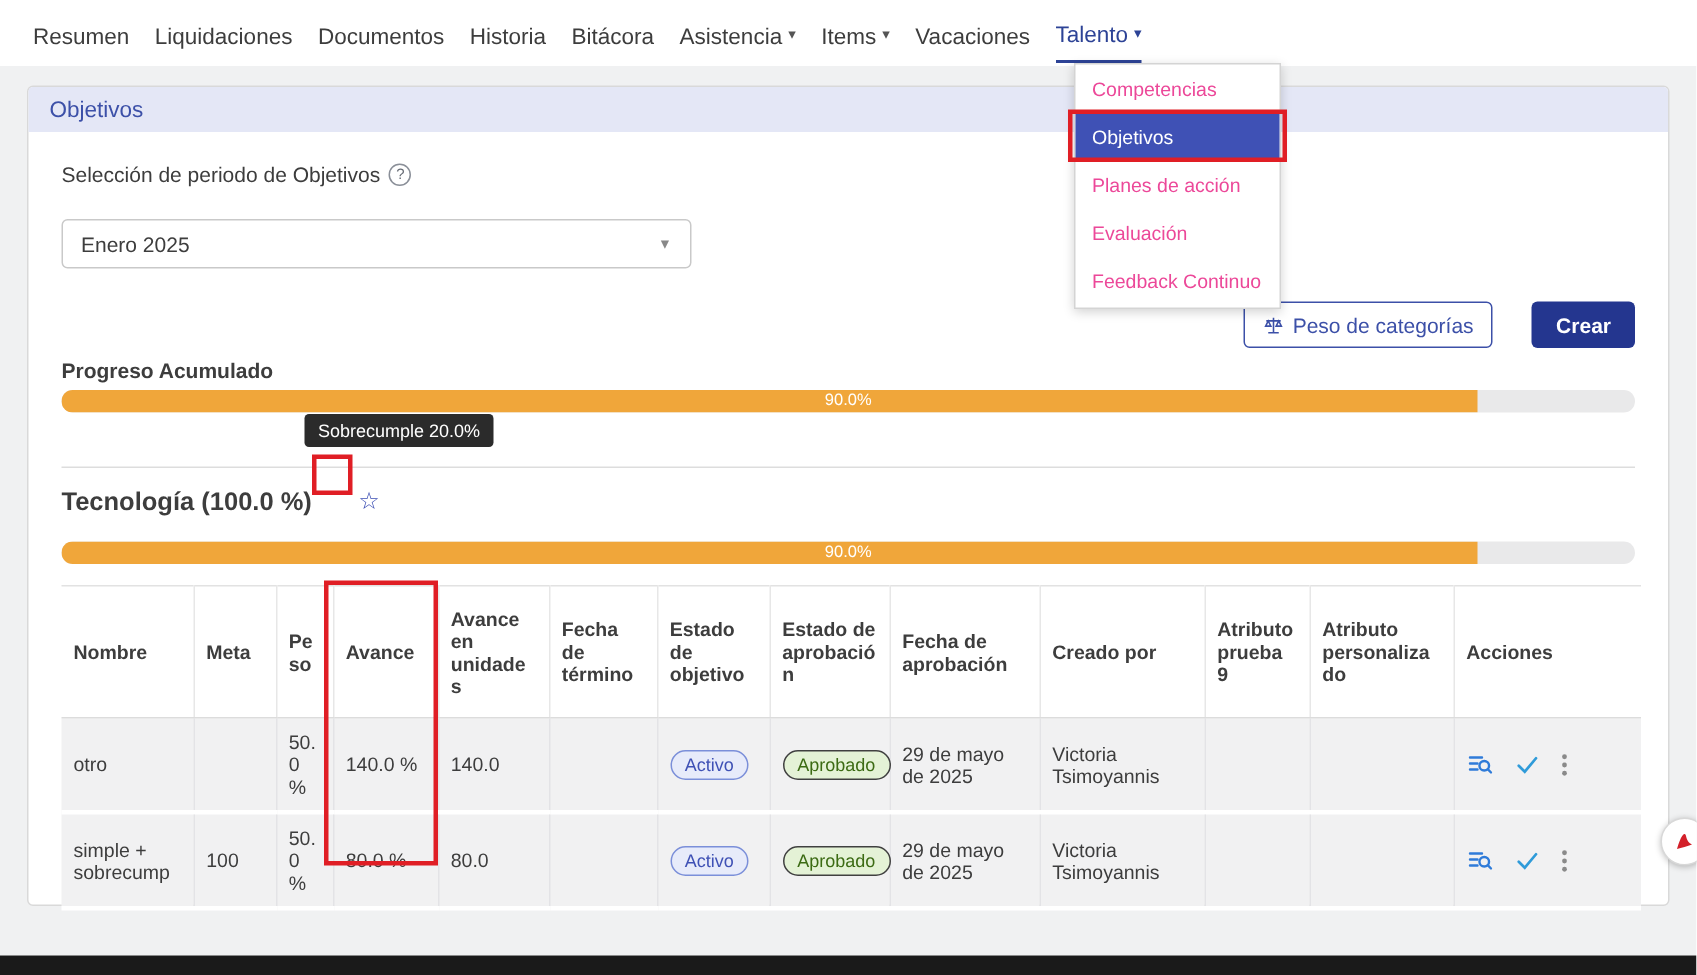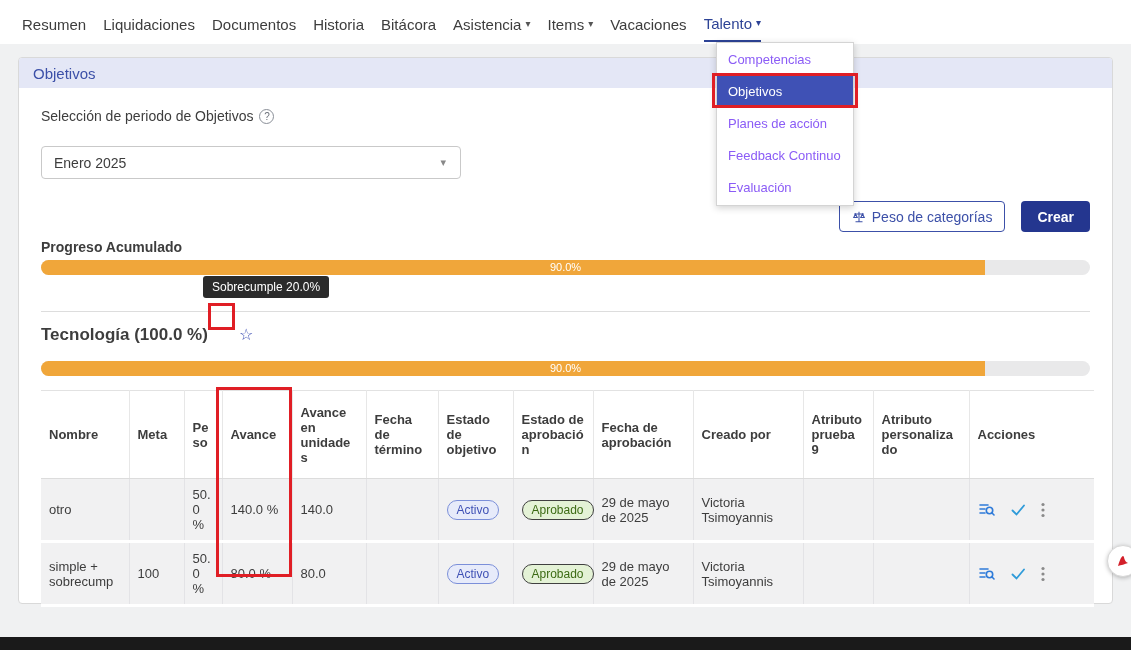--- a/index.html
+++ b/index.html
@@ -37,21 +37,21 @@
   .help-icon {
     width:15px; height:15px; border:1px solid #8a8f98; border-radius:50%;
     color:#6a6f78; font-size:10px; display:inline-flex; align-items:center; justify-content:center;
   }
   .select {
     position:relative; margin-top:22px; width:420px; height:33px;
     border:1px solid #c9c9c9; border-radius:4px; background:#fff;
     display:flex; align-items:center; padding:0 12px; font-size:14px; color:#3d3d3d; cursor:pointer;
   }
   .select .select-caret { position:absolute; right:14px; color:#888; font-size:11px; }
-  .btn-row { display:flex; justify-content:flex-end; gap:16px; margin-top:22px; }
+  .btn-row { display:flex; justify-content:flex-end; gap:26px; margin-top:22px; }
   .btn-outline {
     height:31px; padding:0 12px; border:1px solid #3c50a8; border-radius:4px; background:#fff;
     color:#3c50a8; font-size:14px; display:flex; align-items:center; gap:6px; cursor:pointer;
     font-family:"Liberation Sans", sans-serif;
   }
   .btn-primary {
     height:31px; padding:0 16px; background:#24368f; border:none; border-radius:4px;
     color:#fff; font-size:14px; font-weight:700; cursor:pointer; font-family:"Liberation Sans", sans-serif;
   }
   .progress-title { margin-top:7px; font-size:14px; font-weight:700; color:#3d3d3d; }
@@ -85,21 +85,21 @@
   .pill { display:inline-block; font-size:12px; padding:2px 9px; border-radius:11px; white-space:nowrap; }
   .pill-active { background:#e7ebfa; border:1px solid #7b8fd9; color:#3f51b5; }
   .pill-approved { background:#e4f2d6; border:1px solid #404040; color:#3c6b14; }
   .actions-cell { display:flex; align-items:center; gap:15px; }
   .action-icon { cursor:pointer; display:inline-flex; align-items:center; }
   
   .dropdown-menu {
     position:absolute; left:716px; top:42px; width:138px; background:#fff;
     border:1px solid #d4d4d4; box-shadow:0 2px 7px rgba(0,0,0,.18); z-index:20; padding:1px 0;
   }
-  .dd-item { height:32px; font-size:13px; color:#8b5cf6; padding:8px 11px; line-height:16px; cursor:pointer; }
+  .dd-item { height:32px; font-size:13px; color:#ec4899; padding:8px 11px; line-height:16px; cursor:pointer; }
   .dd-item.selected { background:#3f51b5; color:#fff; }
   
   .tooltip {
     position:absolute; left:160px; top:276px; background:#2b2b2b; color:#fff;
     font-size:12px; padding:4px 9px; border-radius:3px; z-index:25; white-space:nowrap;margin-left:43px;
   }
   .red-box { position:absolute; border:3px solid #e01e25; z-index:30; pointer-events:none; }
   .anno-objetivos { left:712px; top:73px; width:146px; height:35px; }
   .anno-star { left:208px; top:303px; width:27px; height:27px; }
   .anno-avance { left:216px; top:387px; width:76px; height:190px; }
@@ -309,22 +309,22 @@
         </tr>
       </tbody>
     </table>
   </div>
 </section>
 
 <div class="dropdown-menu">
   <div class="dd-item">Competencias</div>
   <div class="dd-item selected">Objetivos</div>
   <div class="dd-item">Planes de acción</div>
+  <div class="dd-item">Evaluación</div>
   <div class="dd-item">Feedback Continuo</div>
-  <div class="dd-item">Evaluación</div>
 </div>
 
 <div class="tooltip">Sobrecumple 20.0%</div>
 
 <div class="red-box anno-objetivos"></div>
 <div class="red-box anno-star"></div>
 <div class="red-box anno-avance"></div>
 
 <div class="pdf-fab">
   <span class="action-icon">

